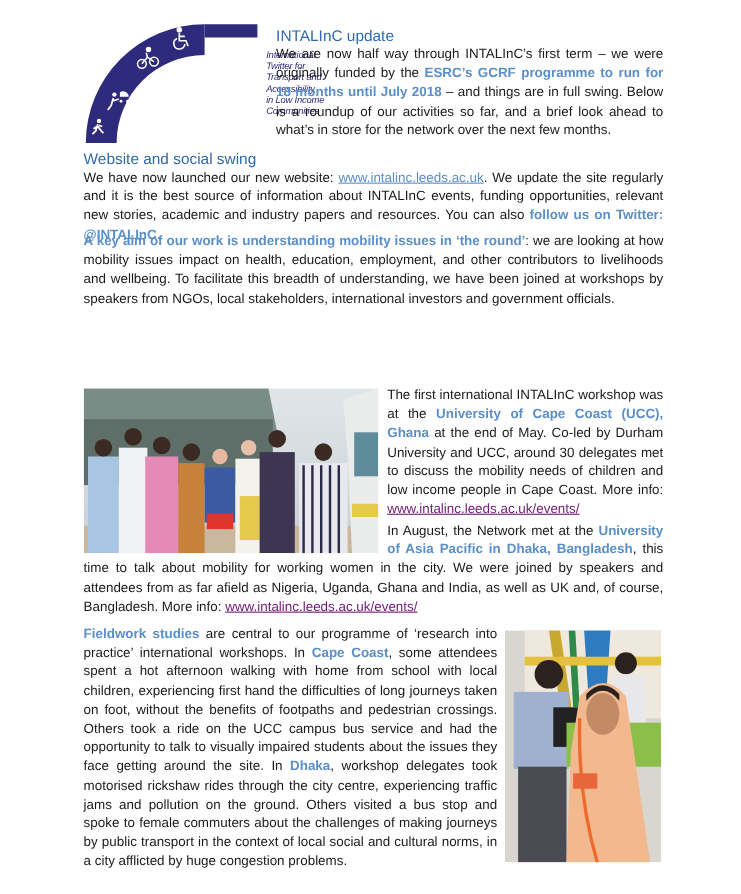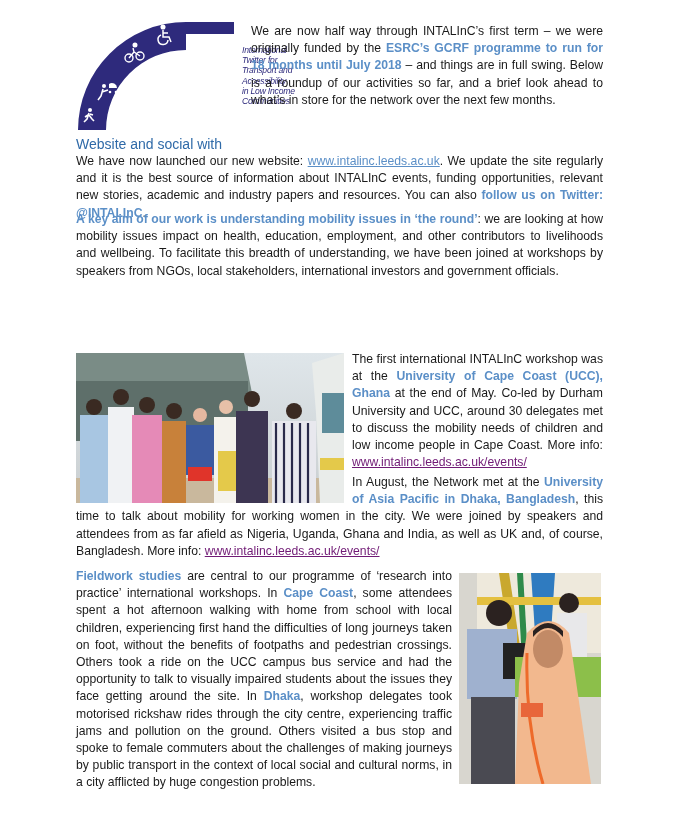--- a/index.html
+++ b/index.html
@@ -85,25 +85,26 @@
       <div>International</div>
       <div>Twitter for</div>
       <div>Transport and</div>
       <div>Accessibility</div>
       <div>in Low Income</div>
       <div>Communities</div>
     </div>
   </div>
 
   <div id="intro">
+    <h2>INTALInC update</h2>
     <p class="txt"><span>We are now half way through INTALInC’s first term – we were originally funded by the </span><span class="hl">ESRC’s GCRF programme to run for 18 months until July 2018</span><span> – and things are in full swing. Below is a roundup of our activities so far, and a brief look ahead to what’s in store for the network over the next few months.</span></p>
   </div>
 
   <div id="website">
-    <h2>Website and social with</h2>
+    <h2>Website and social swing</h2>
     <p class="txt"><span>We have now launched our new website: </span><span class="link light">www.intalinc.leeds.ac.uk</span><span>. We update the site regularly and it is the best source of information about INTALInC events, funding opportunities, relevant new stories, academic and industry papers and resources. You can also </span><span class="hl">follow us on Twitter: @INTALInC</span><span>.</span></p>
   </div>
 
   <div id="workshops">
     <p class="txt"><span class="hl">A key aim of our work is understanding mobility issues in ‘the round’</span><span>: we are looking at how mobility issues impact on health, education, employment, and other contributors to livelihoods and wellbeing. To facilitate this breadth of understanding, we have been joined at workshops by speakers from NGOs, local stakeholders, international investors and government officials.</span></p>
   </div>
 
 
   <div id="photo1" title="Group photo of workshop delegates in Cape Coast, Ghana">
     <svg width="268" height="150" viewBox="0 0 268 150">

